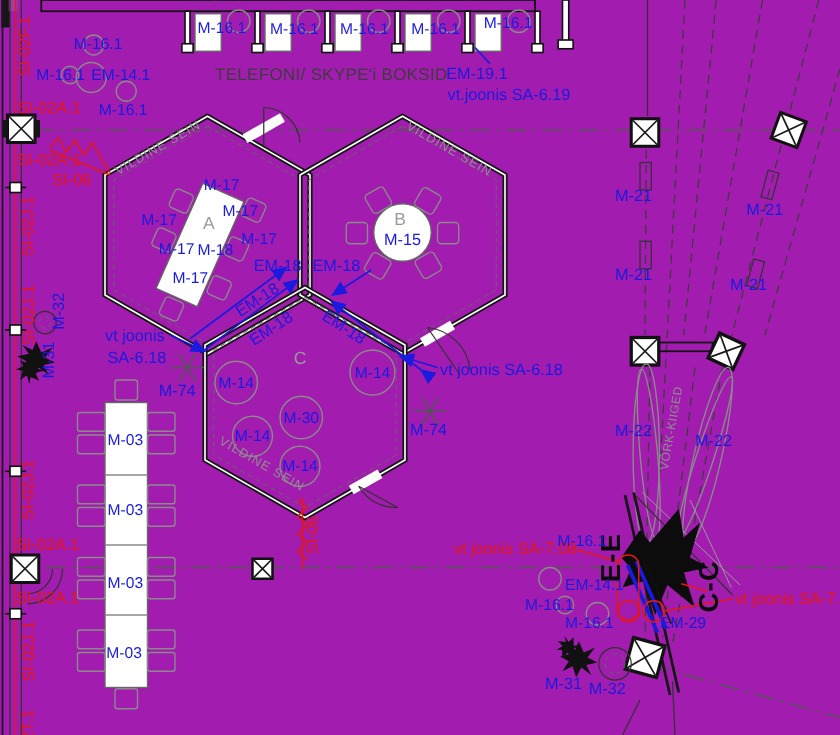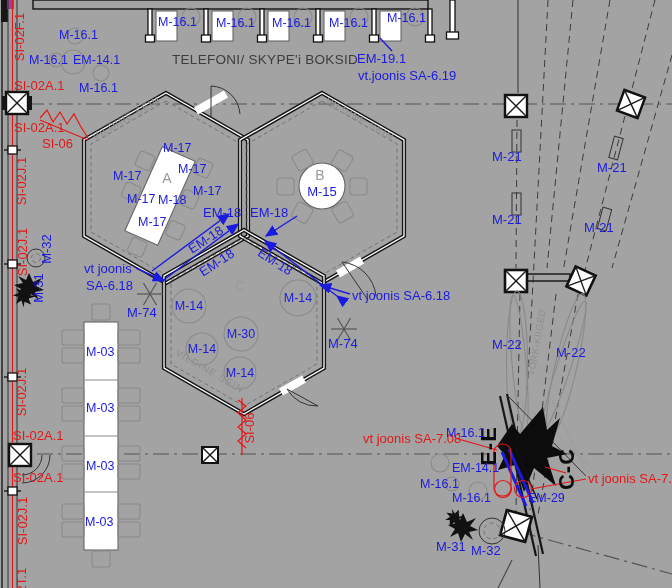--- a/index.html
+++ b/index.html
@@ -1,16 +1,16 @@
 <!DOCTYPE html>
 <html><head>
 <meta charset="utf-8">
 <style>
   html,body{margin:0;padding:0;background:#fff;}
-  #stage{width:672px;height:588px;position:relative;background:#a3a3a3;overflow:hidden;}
+  #stage{width:672px;height:588px;position:relative;background:#a21caf;overflow:hidden;}
   svg{display:block;}
   text{font-family:"Liberation Sans",sans-serif;}
   .tb{fill:#1b1be0;font-size:13px;}
   .tbs{fill:#1b1be0;font-size:12.5px;}
   .tr{fill:#e51717;font-size:13px;}
   .tg{fill:#8f8f8f;font-size:10px;letter-spacing:1px;}
   .tgs{fill:#8f8f8f;font-size:9.5px;letter-spacing:.5px;}
   .troom{fill:#9a9a9a;font-size:14px;}
   .tdark{fill:#3d3d3d;font-size:13.5px;letter-spacing:.3px;}
   .tsec{fill:#0b0b0b;font-size:22px;font-weight:800;letter-spacing:1px;}

